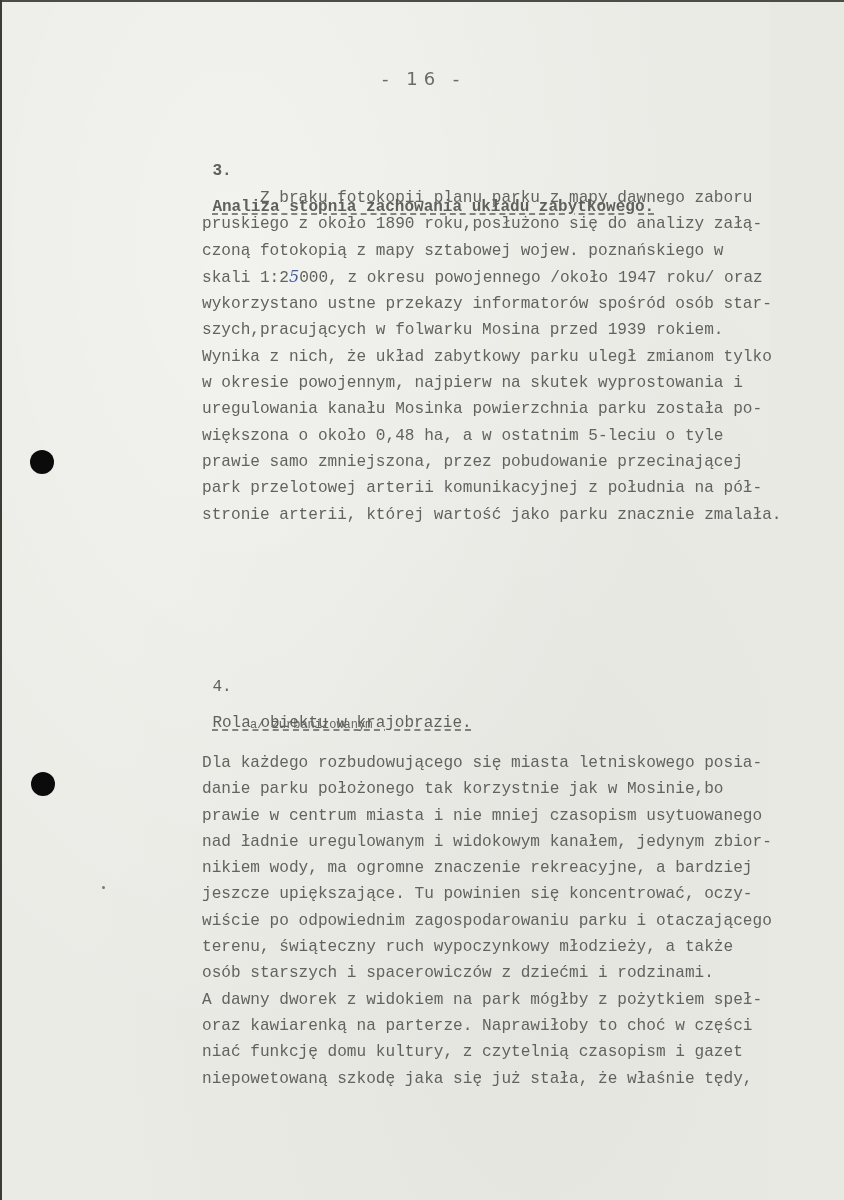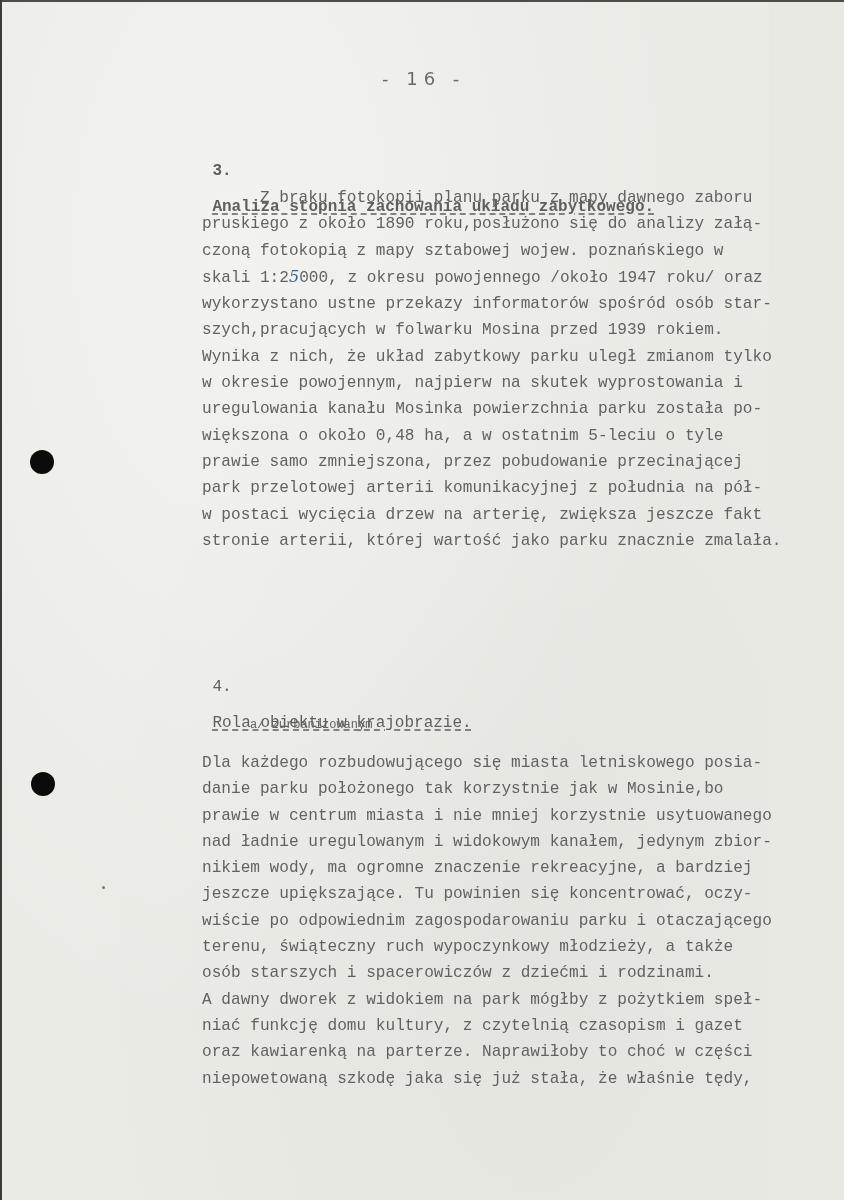--- a/index.html
+++ b/index.html
@@ -125,41 +125,40 @@
     <span class="line">czoną fotokopią z mapy sztabowej wojew. poznańskiego w</span>
     <span class="line"><span>skali 1:2</span><span class="correction">5</span><span>000, z okresu powojennego /około 1947 roku/ oraz</span></span>
     <span class="line">wykorzystano ustne przekazy informatorów spośród osób star-</span>
     <span class="line">szych,pracujących w folwarku Mosina przed 1939 rokiem.</span>
     <span class="line">Wynika z nich, że układ zabytkowy parku uległ zmianom tylko</span>
     <span class="line">w okresie powojennym, najpierw na skutek wyprostowania i</span>
     <span class="line">uregulowania kanału Mosinka powierzchnia parku została po-</span>
     <span class="line">większona o około 0,48 ha, a w ostatnim 5-leciu o tyle</span>
     <span class="line">prawie samo zmniejszona, przez pobudowanie przecinającej</span>
     <span class="line">park przelotowej arterii komunikacyjnej z południa na pół-</span>
-    <span class="line">w postaci wycięcia drzew na arterię, zwiększa jeszcze fakt</span>
     <span class="line">stronie arterii, której wartość jako parku znacznie zmalała.</span>
   </div>
 
   <div class="heading" style="left:172px; top:658px;">
     <span class="num">4.</span>
     <span> </span>
     <span class="title">Rola obiektu w krajobrazie.</span>
   </div>
 
   <div class="subheading">a/ zurbanizowanym</div>
 
   <div class="para" style="top:748px;">
     <span class="line">Dla każdego rozbudowującego się miasta letniskowego posia-</span>
     <span class="line">danie parku położonego tak korzystnie jak w Mosinie,bo</span>
-    <span class="line">prawie w centrum miasta i nie mniej korzystnie usytuowanego</span>
+    <span class="line">prawie w centrum miasta i nie mniej czasopism usytuowanego</span>
     <span class="line">nad ładnie uregulowanym i widokowym kanałem, jedynym zbior-</span>
     <span class="line">nikiem wody, ma ogromne znaczenie rekreacyjne, a bardziej</span>
     <span class="line">jeszcze upiększające. Tu powinien się koncentrować, oczy-</span>
     <span class="line">wiście po odpowiednim zagospodarowaniu parku i otaczającego</span>
     <span class="line">terenu, świąteczny ruch wypoczynkowy młodzieży, a także</span>
     <span class="line">osób starszych i spacerowiczów z dziećmi i rodzinami.</span>
     <span class="line">A dawny dworek z widokiem na park mógłby z pożytkiem speł-</span>
+    <span class="line">oraz kawiarenką na parterze. Naprawiłoby to choć w części</span>
     <span class="line">niać funkcję domu kultury, z czytelnią czasopism i gazet</span>
-    <span class="line">oraz kawiarenką na parterze. Naprawiłoby to choć w części</span>
     <span class="line">niepowetowaną szkodę jaka się już stała, że właśnie tędy,</span>
   </div>
 
 </div>
 
 </body></html>

